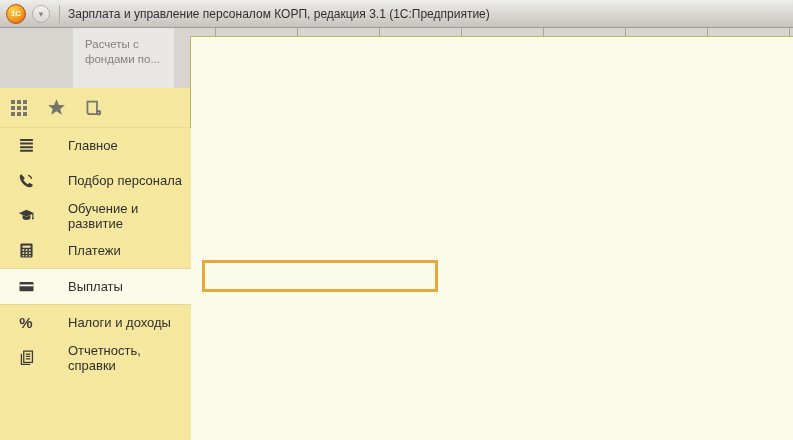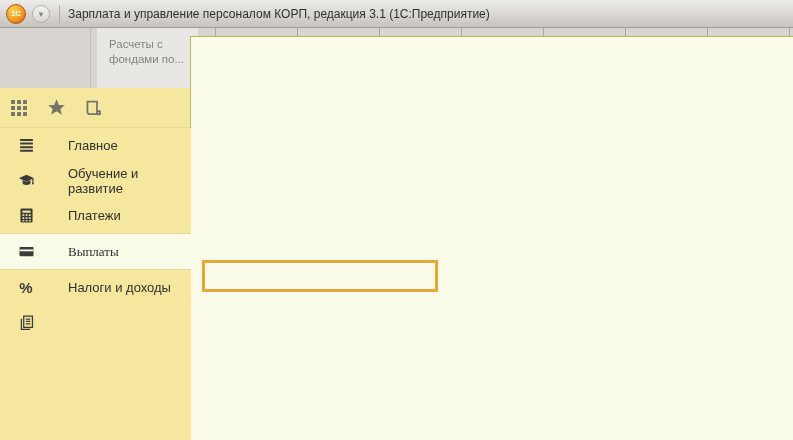--- a/index.html
+++ b/index.html
@@ -41,40 +41,40 @@
   
   .func-toolbar{position:absolute;left:0;top:88px;width:190px;height:39px;background:#f6e79e;
     border-bottom:1px solid #ecd98d;display:flex;align-items:center;z-index:3;}
   .tool-btn{width:30px;height:30px;display:flex;align-items:center;justify-content:center;
     color:#76756b;cursor:pointer;}
   .sidebar{position:absolute;left:0;top:128px;width:191px;height:312px;background:#f6e79e;z-index:3;}
   .side-item{position:relative;height:35px;display:flex;align-items:center;cursor:pointer;
     color:#2f2f2f;font-size:13px;gap:21px;}
   .side-item .ic{width:18px;height:18px;margin:0 12px 0 17px;color:#3c3c3c;
     display:flex;align-items:center;justify-content:center;flex:none;}
-  .side-item.selected{background:#fbfbea;border-top:1px solid #e3d79c;border-bottom:1px solid #e3d79c;font-family:Liberation Serif, serif;}
+  .side-item.selected{background:#fbfbea;border-top:1px solid #e3d79c;border-bottom:1px solid #e3d79c;}
   .pct{font-size:15px;font-weight:bold;color:#3c3c3c;}
 </style>
 </head>
 <body>
 
 <div id="app">
 
   <div class="titlebar">
     <div class="logo1c">1С</div>
     <div class="sysmenu">
       <span>▾</span>
     </div>
     <div class="tb-sep"></div>
     <div class="title-text">Зарплата и управление персоналом КОРП, редакция 3.1 (1С:Предприятие)</div>
   </div>
 
   <div class="tabstrip">
     <div class="tab-sep" style="left:90px;"></div>
-    <div class="tab" style="left:97px;width:101px;">Расчеты с фондами по...</div>
+    <div class="tab" style="left:73px;width:101px;">Расчеты с фондами по...</div>
     <div class="tick" style="left:215px;"></div>
     <div class="tick" style="left:297px;"></div>
     <div class="tick" style="left:379px;"></div>
     <div class="tick" style="left:461px;"></div>
     <div class="tick" style="left:543px;"></div>
     <div class="tick" style="left:625px;"></div>
     <div class="tick" style="left:707px;"></div>
     <div class="tick" style="left:789px;"></div>
   </div>
 
@@ -145,20 +145,29 @@
       <span class="ic">
         <svg width="17" height="17" viewBox="0 0 16 16">
             <g stroke="currentColor" stroke-width="1.9">
               <path d="M2 2.8h12M2 6.2h12M2 9.6h12M2 13h12"></path>
             </g>
           </svg>
       </span>
       <span>Главное</span>
     </div>
 
+    <div class="side-item">
+      <span class="ic">
+        <svg width="17" height="17" viewBox="0 0 16 16">
+            <path fill="currentColor" d="M3.2 2.1c-1 .4-1.7 1.2-1.6 2.3.4 3.4 2.6 6.8 5.7 8.7 1.7 1 3.6 1.6 4.9 1.1 1-.4 1.7-1.3 1.8-2.2l-3.3-2-1.5 1.5c-1.7-1-3.2-2.5-4.2-4.2l1.5-1.5z"></path>
+            <path fill="none" stroke="currentColor" stroke-width="1.1" d="M9.5 3.2a4.2 4.2 0 0 1 3.3 3.3"></path>
+          </svg>
+      </span>
+      <span>Подбор персонала</span>
+    </div>
 
 
     <div class="side-item">
       <span class="ic">
         <svg width="17" height="17" viewBox="0 0 16 16">
             <g fill="currentColor">
               <path d="M8 2.6 15.2 5.8 8 9 0.8 5.8z"></path>
               <path d="M4.3 7.6v2.7c0 1 1.7 1.9 3.7 1.9s3.7-.9 3.7-1.9V7.6L8 9.2z"></path>
             </g>
             <path d="M14 6.4v3.6" stroke="currentColor" stroke-width="1.1" fill="none"></path>
@@ -210,16 +219,17 @@
     <div class="side-item">
       <span class="ic">
         <svg width="17" height="17" viewBox="0 0 16 16">
             <g fill="none" stroke="currentColor" stroke-width="1.2">
               <rect x="5.4" y="2" width="8.2" height="10.6"></rect>
               <path d="M3.2 4.4v10h8.2"></path>
               <path d="M7.4 4.8h4.2M7.4 7h4.2M7.4 9.2h4.2"></path>
             </g>
           </svg>
       </span>
+      <span>Отчетность, справки</span>
     </div>
 
   </div>
 </div>
 
 </body></html>

